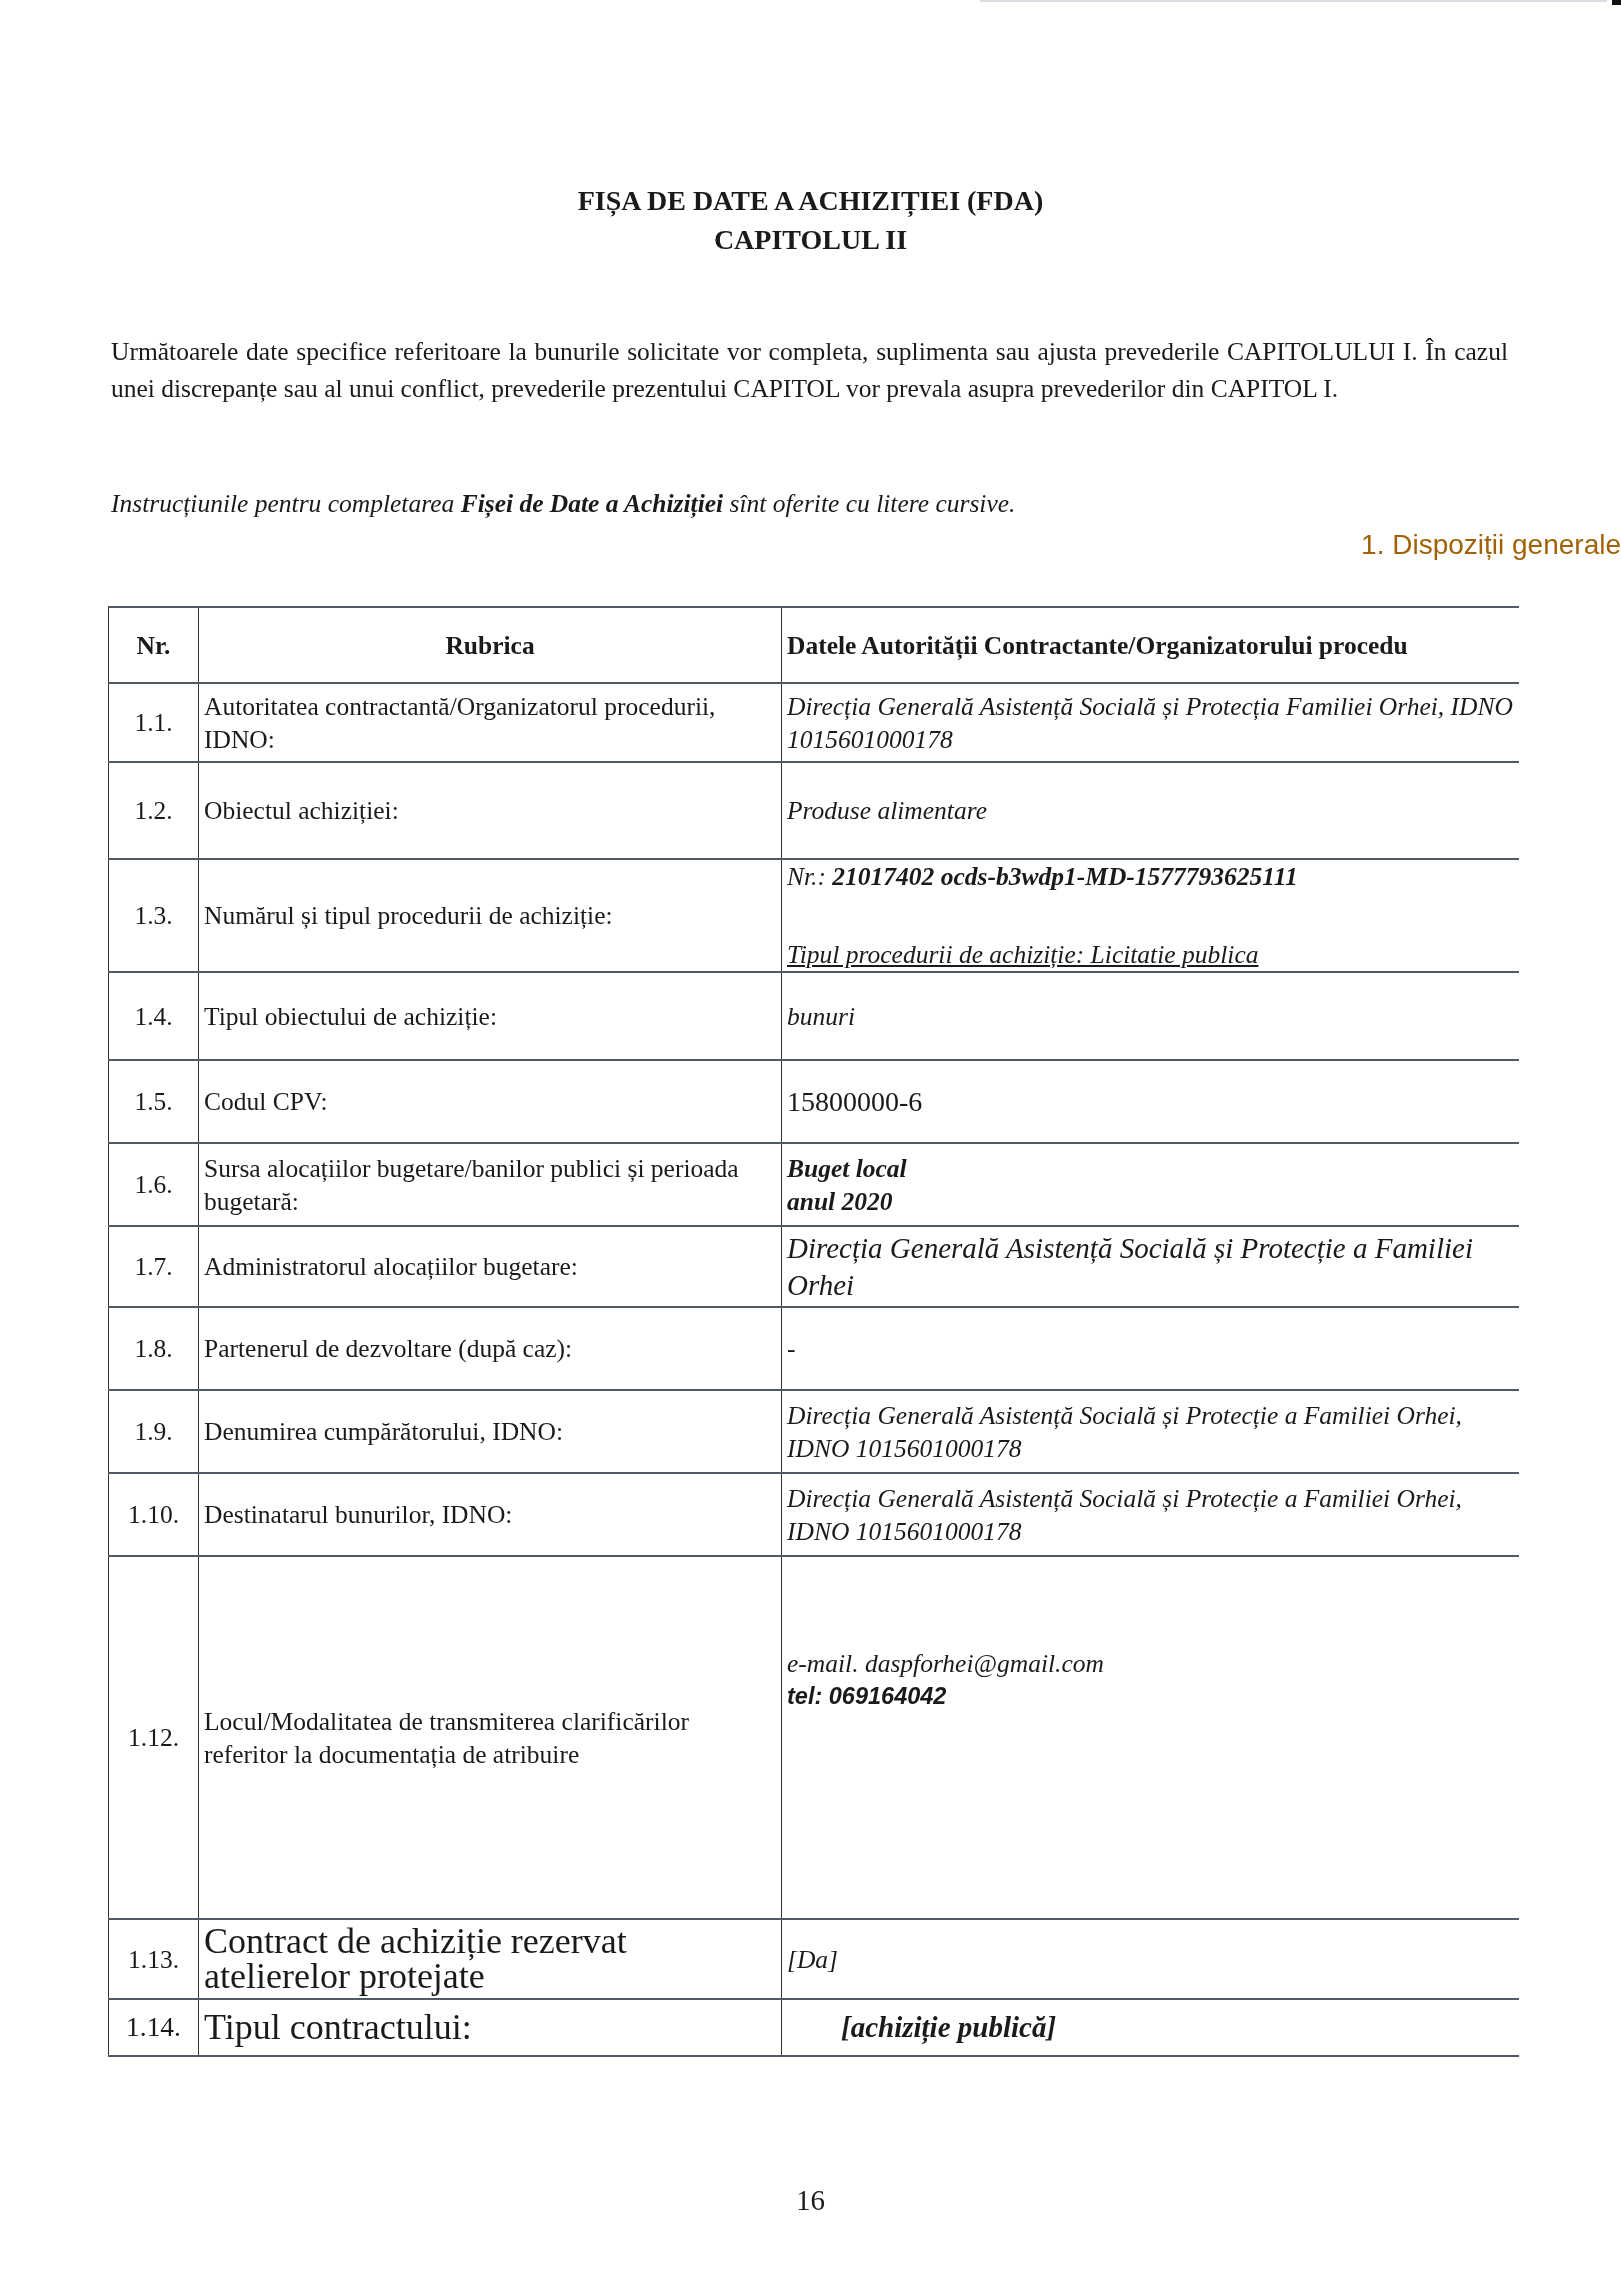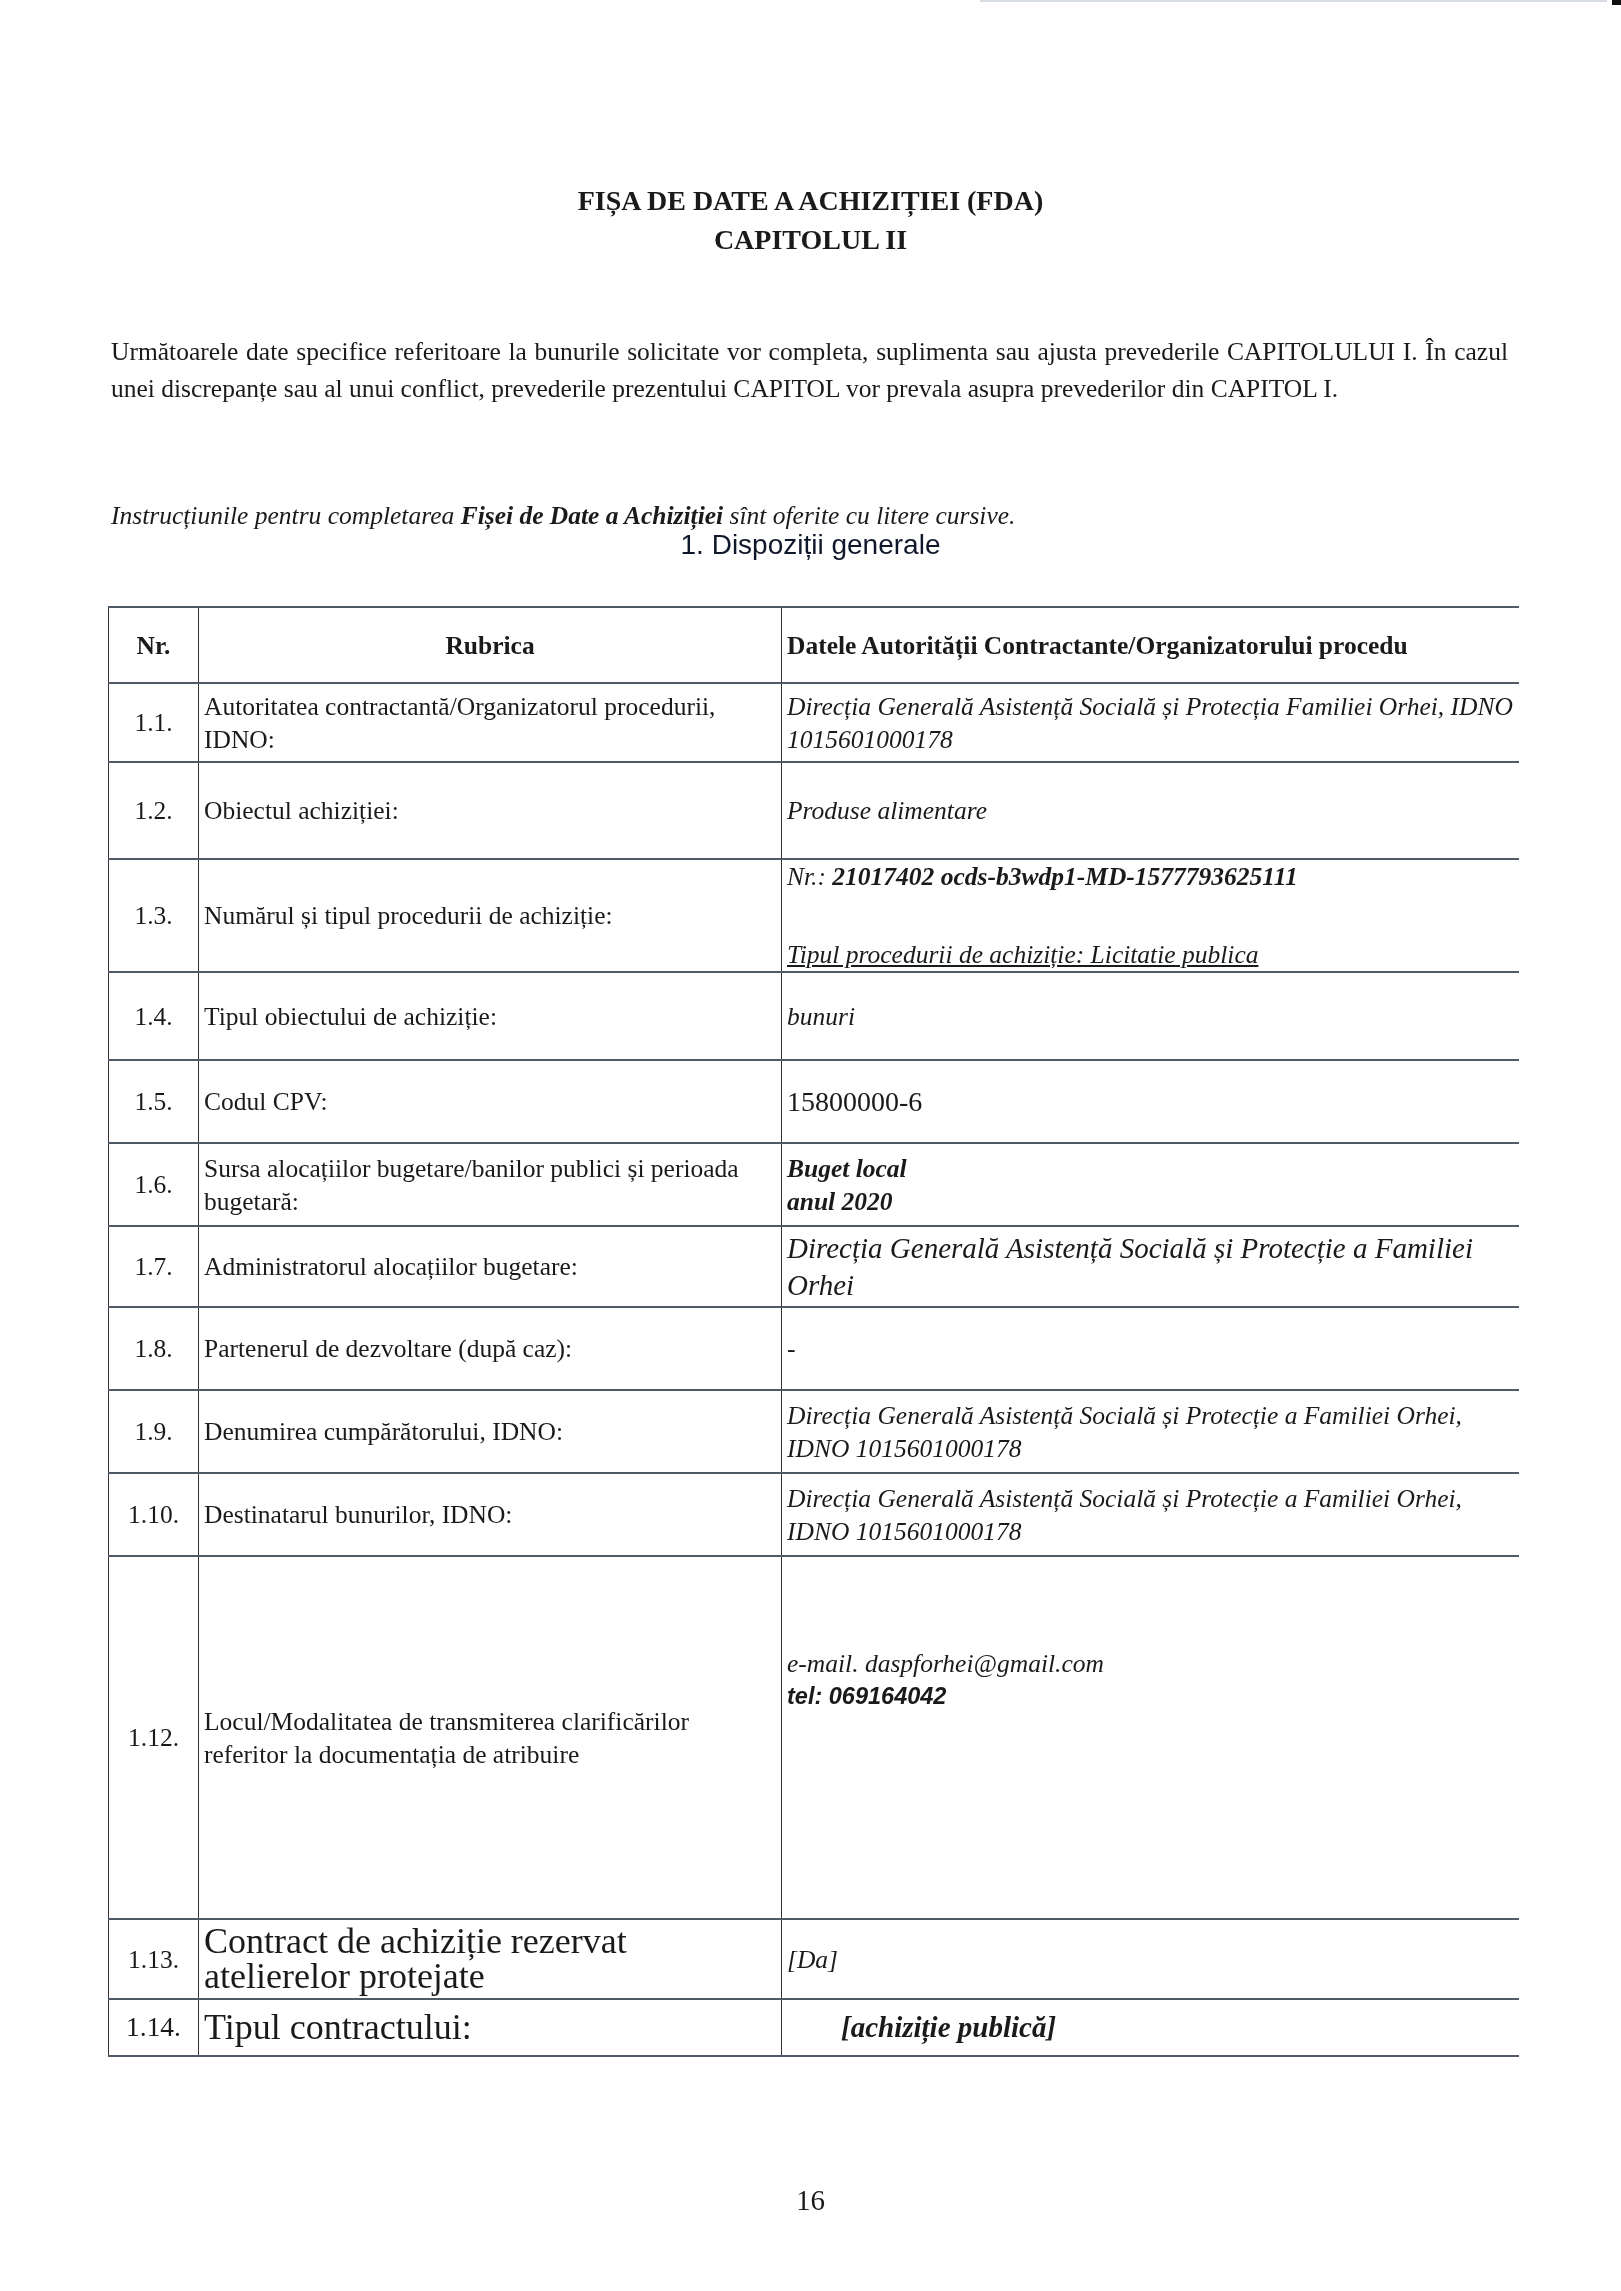--- a/index.html
+++ b/index.html
@@ -12,27 +12,27 @@
 
     .chapter-title {
       position: absolute; top: 181px; left: 0; width: 1621px; text-align: center;
       font-weight: bold; font-size: 28px; line-height: 39px;
     }
     .intro {
       position: absolute; top: 333px; left: 111px; width: 1397px;
       font-size: 25.5px; line-height: 37px; text-align: justify;
     }
     .instr {
-      position: absolute; top: 497px; left: 111px; width: 1397px;
+      position: absolute; top: 485px; left: 111px; width: 1397px;
       font-size: 25.5px; line-height: 37px; font-style: italic;
     }
     .instr b { font-weight: bold; }
     .section-heading {
-      position: absolute; top: 529px; left: 0; width: 1621px; text-align: center;
-      font-family: "Liberation Sans", sans-serif; font-size: 28px; color: #0f172a;
+      position: absolute; top: 529px; left: 0; width: 1621px; text-align: right;
+      font-family: "Liberation Sans", sans-serif; font-size: 28px; color: #a16207;
     }
 
     .fda-table {
       position: absolute; top: 606px; left: 108px; width: 1411px;
       border-collapse: collapse; table-layout: fixed;
       font-size: 25.5px; line-height: 33px;
     }
     .fda-table td, .fda-table th {
       border-top: 2.9px solid #505a66; border-bottom: 2.9px solid #505a66;
       border-left: 1.5px solid #333; border-right: 1.5px solid #333;

